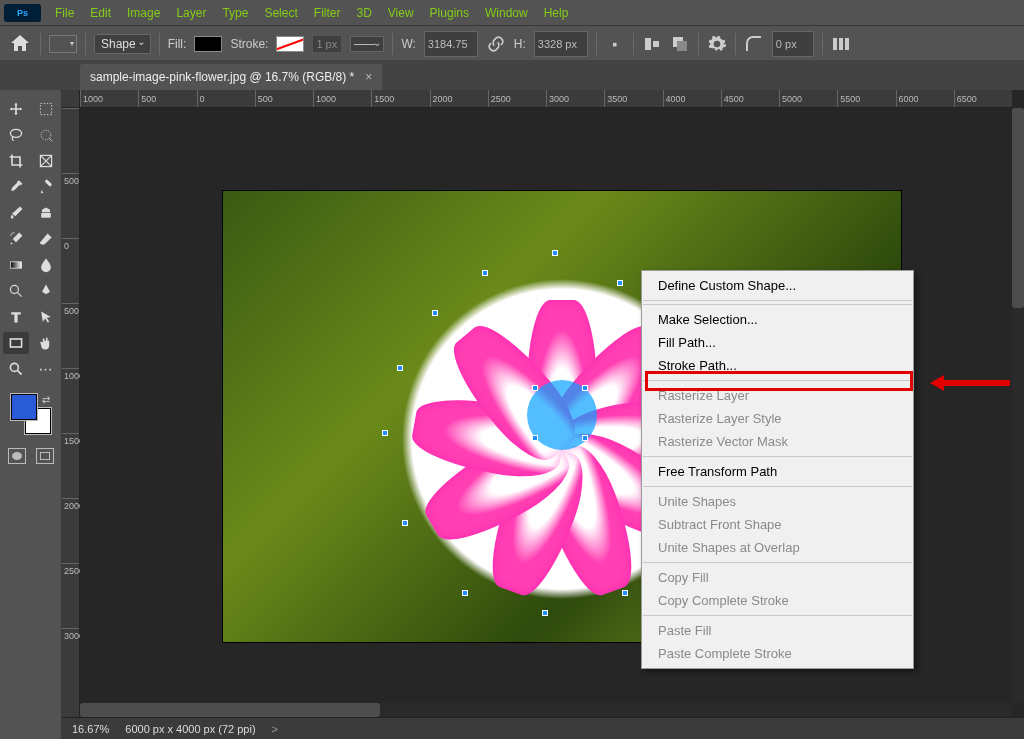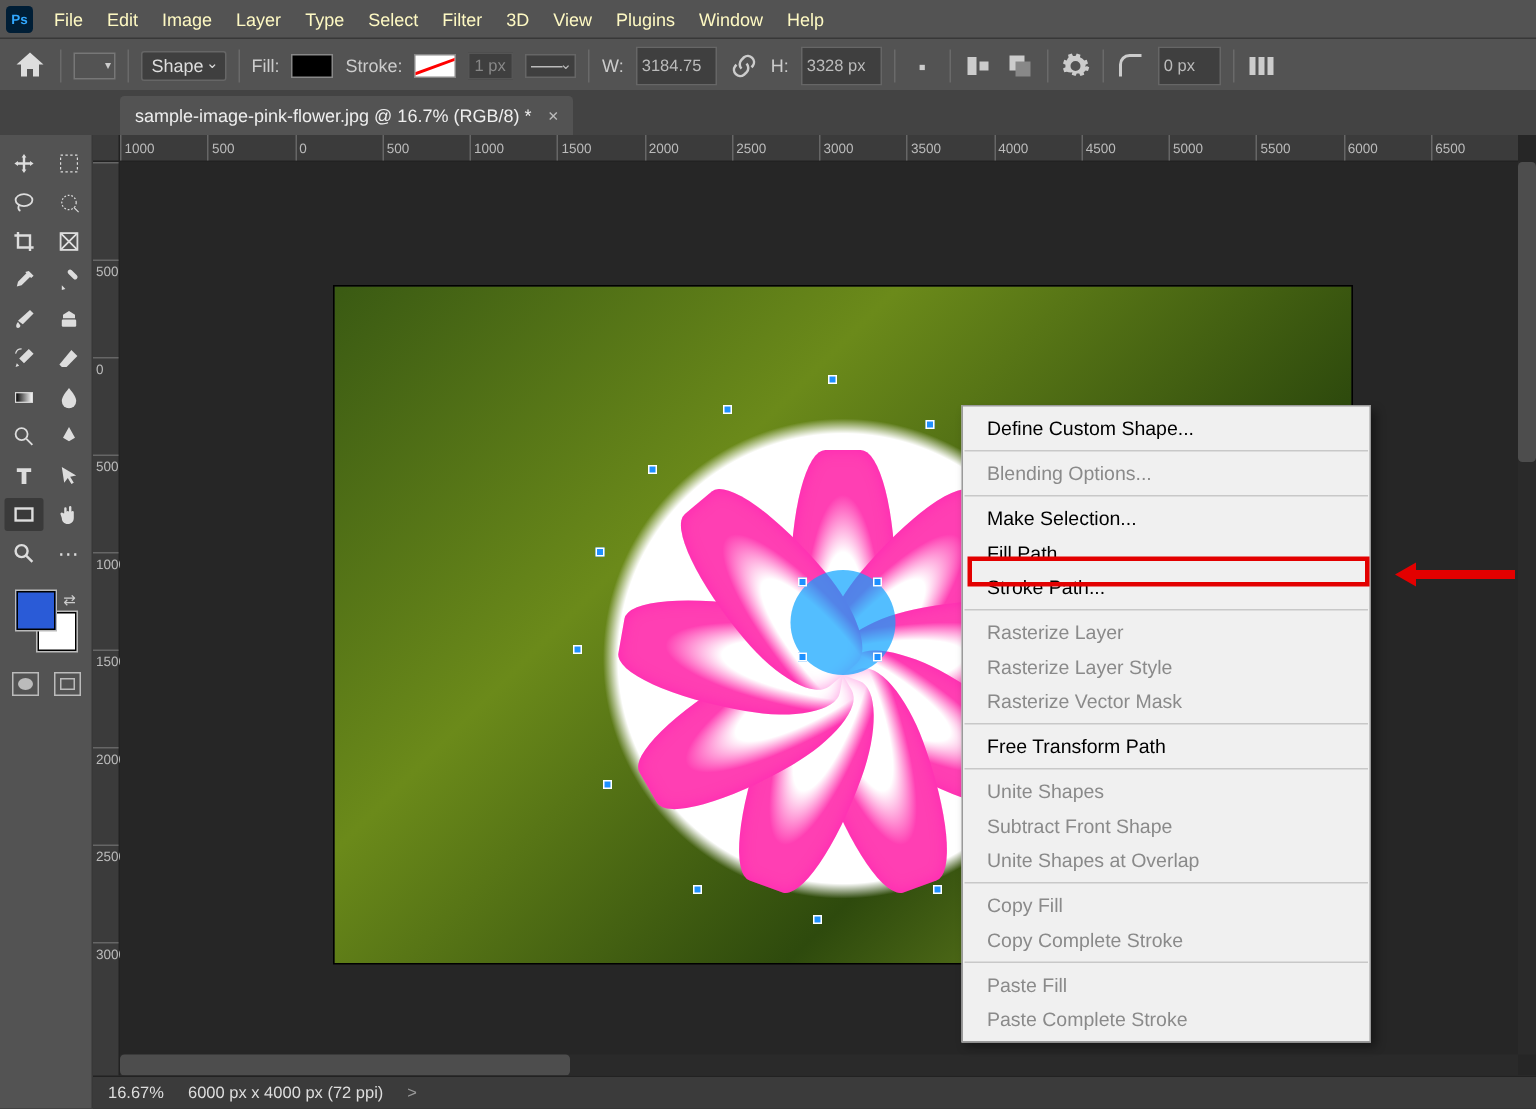--- a/index.html
+++ b/index.html
@@ -1,20 +1,20 @@
 <!DOCTYPE html>
 <html><head>
 <meta charset="utf-8">
 <style>
   * { box-sizing: border-box; margin: 0; padding: 0; font-family: "Segoe UI", Tahoma, sans-serif; }
   body { width: 1024px; height: 739px; background: #535353; overflow: hidden; position: relative; color: #ddd; font-size: 12px; }
   
   .menubar { height: 26px; background: #535353; display: flex; align-items: center; padding-left: 4px; gap: 0; border-bottom: 1px solid #383838; }
-  .ps-logo { width: 18px; height: 18px; background: #001e36; color: #31a8ff; font-size: 9px; font-weight: bold; display: flex; align-items: center; justify-content: center; border-radius: 3px; margin-right: 6px; }
-  .menu-item { padding: 4px 8px; color: #fef9c3; font-size: 12px; cursor: default; }
+  .ps-logo { width: 37px; height: 18px; background: #001e36; color: #31a8ff; font-size: 9px; font-weight: bold; display: flex; align-items: center; justify-content: center; border-radius: 3px; margin-right: 6px; }
+  .menu-item { padding: 4px 8px; color: #84cc16; font-size: 12px; cursor: default; }
   
   .optbar { height: 36px; background: #535353; display: flex; align-items: center; padding: 0 8px; gap: 8px; border-bottom: 1px solid #383838; }
   .home-icon { width: 24px; height: 24px; display: flex; align-items: center; justify-content: center; }
   .opt-swatch { width: 28px; height: 18px; border: 1px solid #777; background: #535353; display:flex; align-items:center; justify-content:flex-end; padding-right:2px;}
   .opt-swatch::after{content:"▾"; font-size:8px; color:#ccc;}
   .opt-select { background: #3f3f3f; border: 1px solid #666; color: #ddd; padding: 2px 14px 2px 6px; font-size: 12px; border-radius: 2px; position:relative;}
   .opt-select::after{content:"⌄"; position:absolute; right:4px; top:1px; font-size:10px;}
   .opt-label { color: #ccc; font-size: 12px; }
   .swatch-black { width: 28px; height: 16px; background: #000; border: 1px solid #888; }
   .swatch-stroke { width: 28px; height: 16px; background: #fff; border: 1px solid #888; position:relative; overflow:hidden;}
@@ -383,21 +383,20 @@
       <span>16.67%</span>
       <span>6000 px x 4000 px (72 ppi)</span>
       <span class="sb-sep">&gt;</span>
     </div>
   </div>
 </div>
 
 <div class="context-menu">
   <div class="cm-item">Define Custom Shape...</div>
   <div class="cm-sep"></div>
-  <div class="cm-item disabled">Blending Options...</div>
   <div class="cm-sep"></div>
   <div class="cm-item">Make Selection...</div>
   <div class="cm-item">Fill Path...</div>
   <div class="cm-item">Stroke Path...</div>
   <div class="cm-sep"></div>
   <div class="cm-item disabled">Rasterize Layer</div>
   <div class="cm-item disabled">Rasterize Layer Style</div>
   <div class="cm-item disabled">Rasterize Vector Mask</div>
   <div class="cm-sep"></div>
   <div class="cm-item">Free Transform Path</div>

